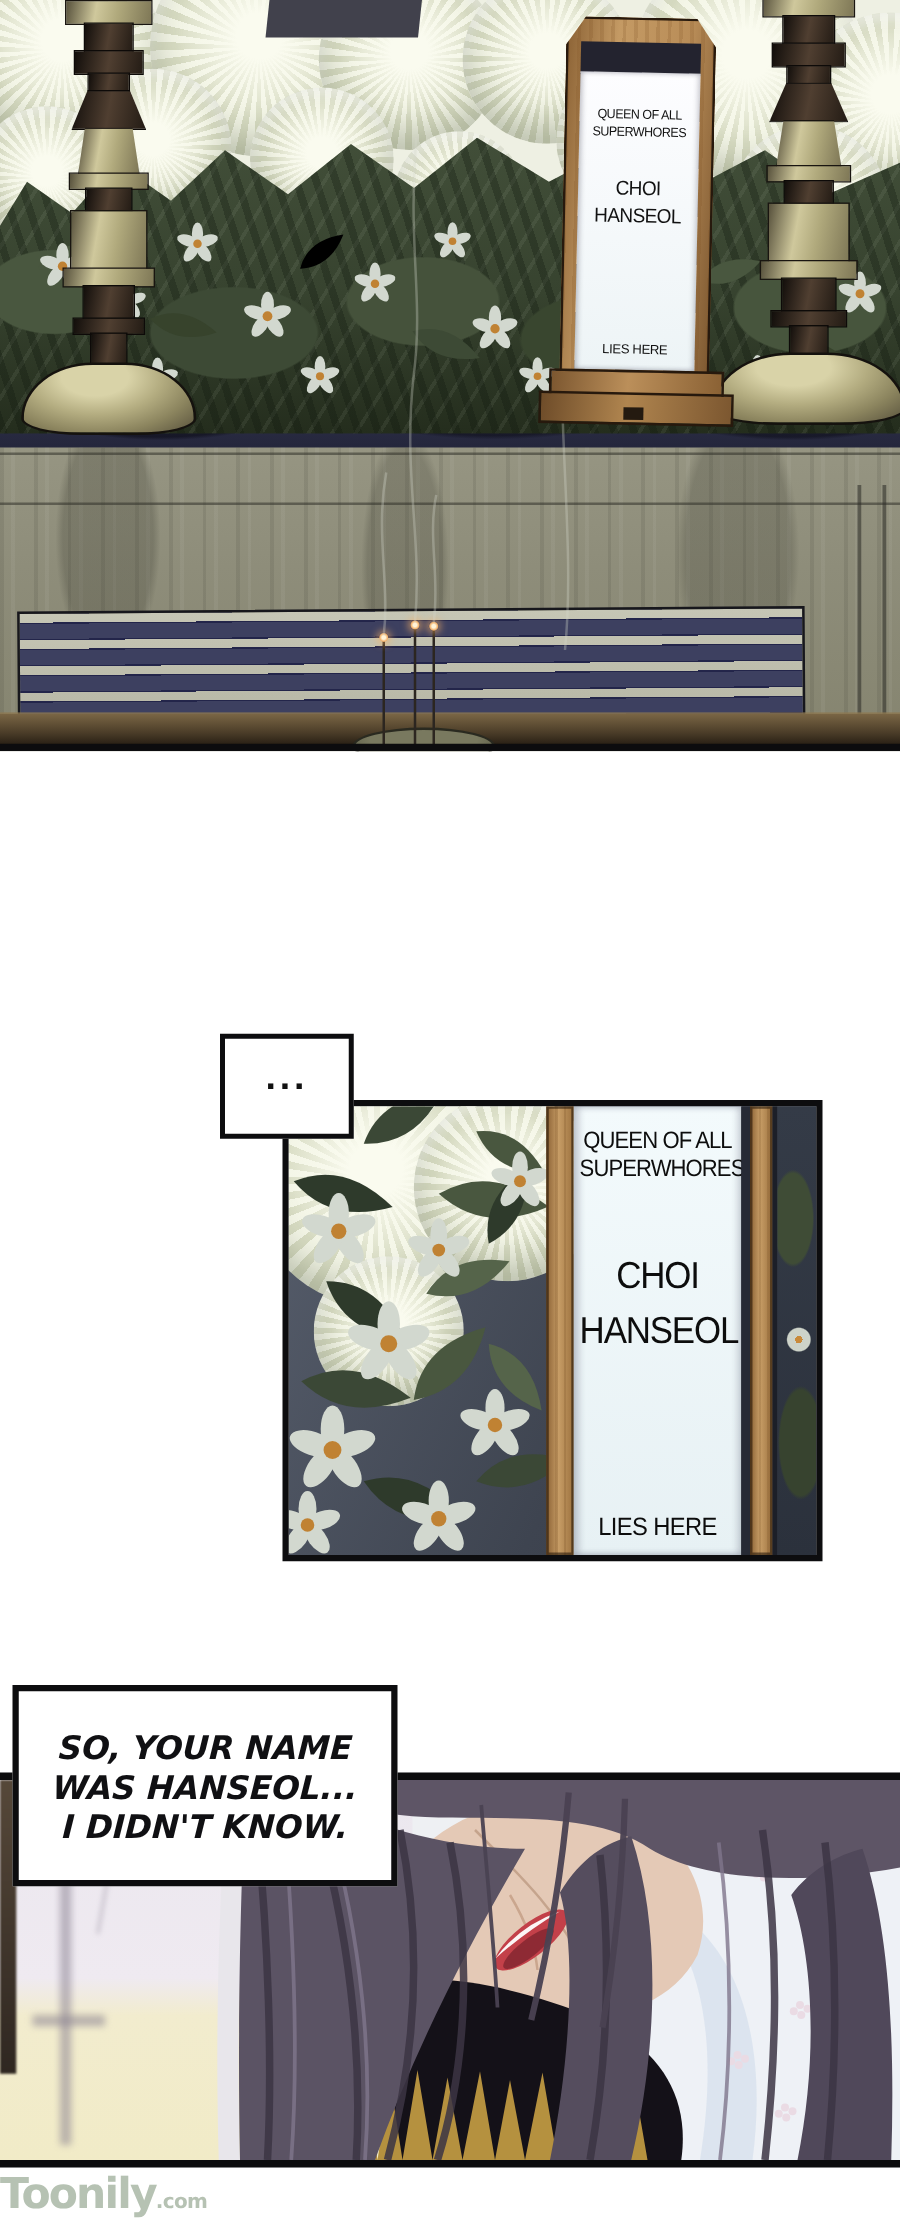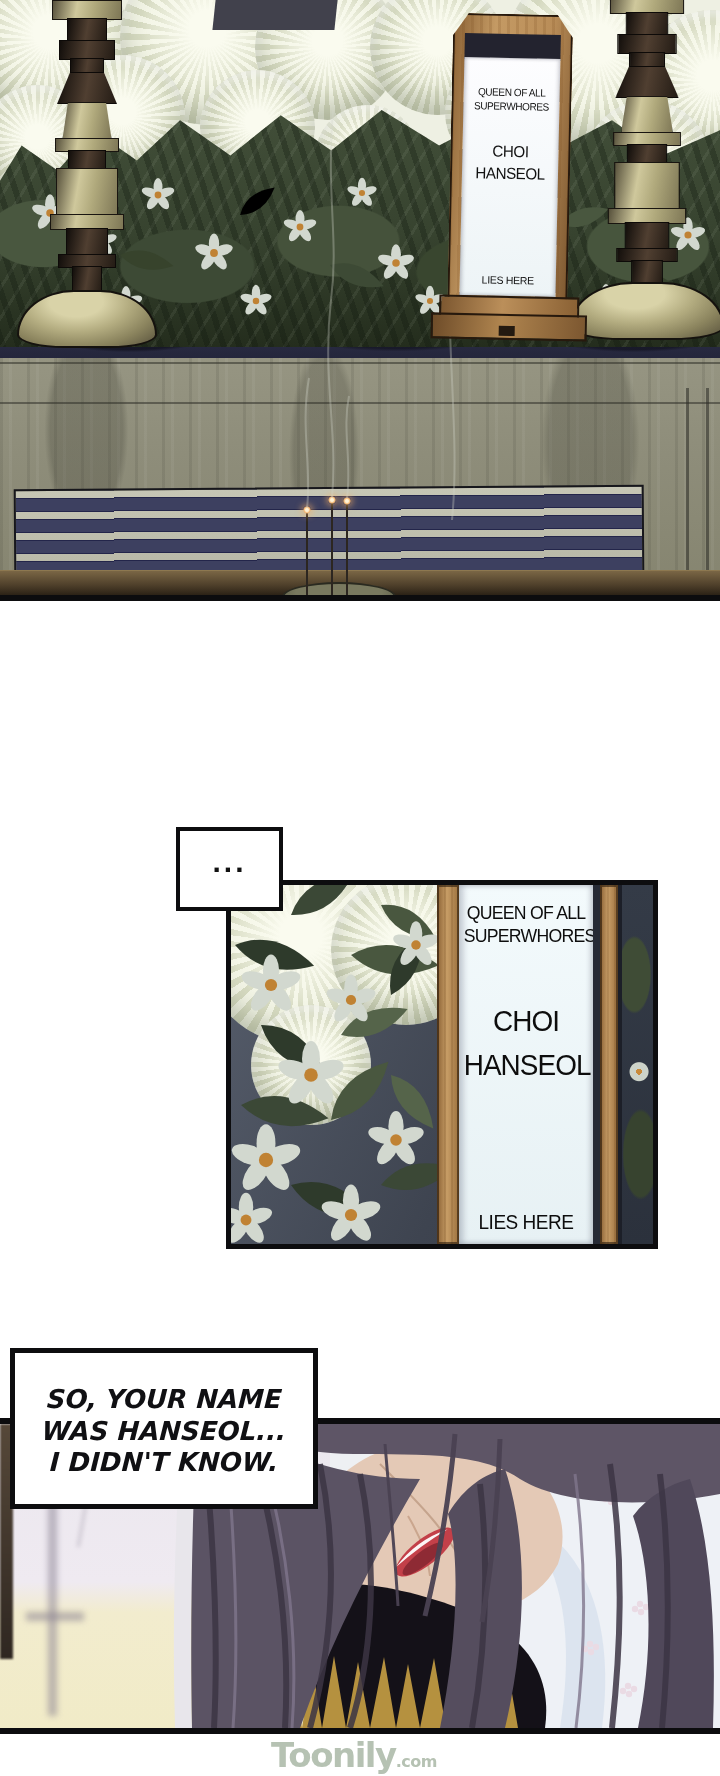--- a/index.html
+++ b/index.html
@@ -113,21 +113,21 @@
        box-sizing:border-box;overflow:hidden;background:#eef0f3;z-index:3;}
   .p3-wall{left:0;top:0;width:330px;height:304px;
        background:linear-gradient(180deg,#ebe7ee 0%,#efeaf1 52%,#f2ecce 62%,#f1ebc7 100%);}
   .p3-strip{left:0;top:0;width:13px;height:235px;background:linear-gradient(180deg,#564839 0%,#2f2721 100%);filter:blur(1px);}
   .p3-pole{left:48px;top:0;width:9px;height:292px;background:#8a8292;opacity:.55;filter:blur(3px);}
   .p3-cross{left:26px;top:188px;width:58px;height:9px;background:#8a8292;opacity:.55;filter:blur(3px);}
   .p3-diag{left:88px;top:-6px;width:3px;height:130px;background:#9a93a2;opacity:.4;filter:blur(2px);transform:rotate(10deg);}
   .p3-svg{left:0;top:0;width:720px;height:304px;}
 
   
-  .watermark{left:0;top:1735px;width:708px;height:41px;text-align:center;color:#b6c2b3;z-index:2;
+  .watermark{left:0;top:1735px;width:708px;height:41px;text-align:left;color:#b6c2b3;z-index:2;
        font-family:"DejaVu Sans",sans-serif;}
   .wm-brand{font-weight:bold;font-size:34px;letter-spacing:-1.5px;}
   .wm-tld{font-weight:bold;font-size:16px;letter-spacing:-.5px;}
 </style>
 </head>
 <body>
 
 <svg width="0" height="0" style="position:absolute">
   <defs>
     <g id="f5">

